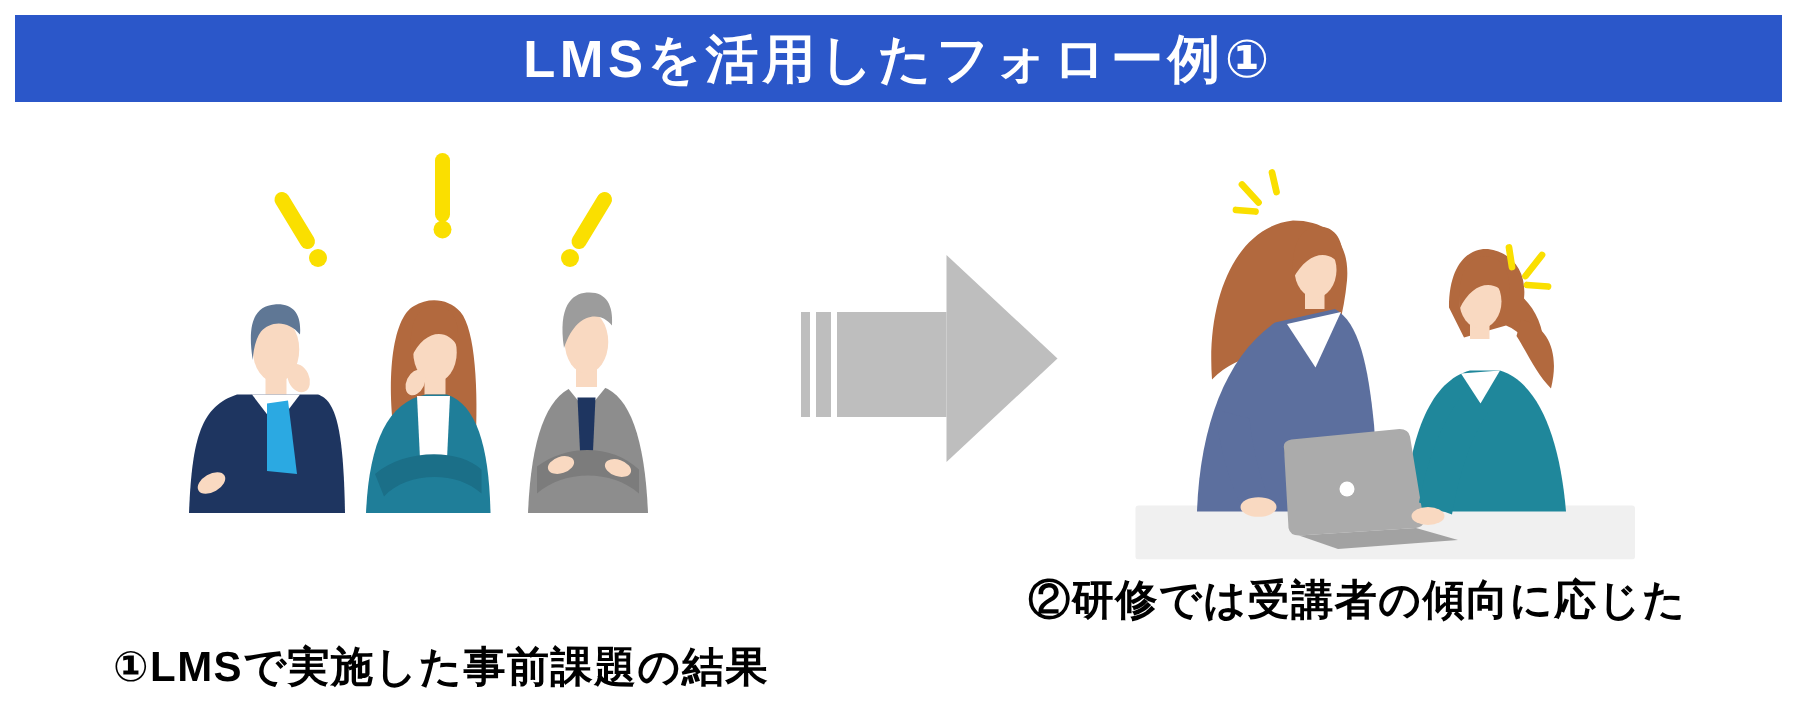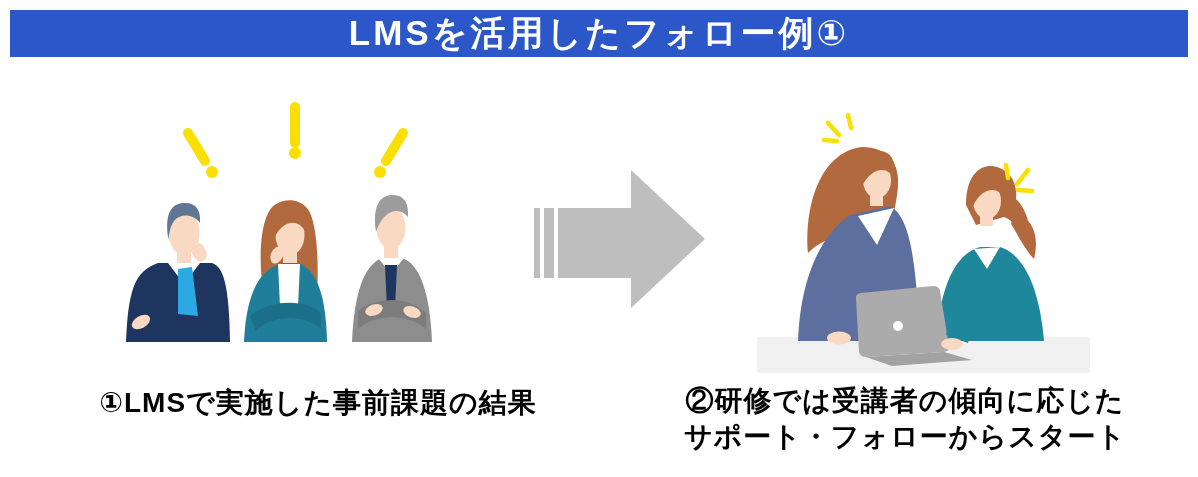--- a/index.html
+++ b/index.html
@@ -2,39 +2,39 @@
 <html style="--header-bg: #2B57C9; --header-text: #FFFFFF; --text: #000000; --yellow: #FADF00; --arrow: #BEBEBE; --navy: #1E3560; --steel-hair: #5F7795; --tie-blue: #2BA9E2; --teal: #1F7E99; --teal-dark: #1B6F88; --teal2: #1F879B; --gray-suit: #8D8D8D; --gray-dark: #7C7C7C; --gray-hair: #9C9C9C; --slate: #5C6F9E; --hair-brown: #B2693E; --skin: #F9D9C1; --laptop: #ABABAB; --laptop-base: #A2A2A2; --table: #F0F0F0;"><head>
 <meta charset="utf-8">
 <style>
   html,body{margin:0;padding:0;background:#fff;}
   .canvas{
     position:relative;width:1198px;height:477px;background:#fff;overflow:hidden;
     font-family:"Liberation Sans","DejaVu Sans",sans-serif;
   }
   
   .banner{
-    position:absolute;left:10px;top:10px;width:1178px;height:47px;
+    position:absolute;left:10px;top:10px;width:1178px;height:58px;
     background:var(--header-bg,#2B57C9);
     display:flex;align-items:center;justify-content:center;
   }
   .banner-title{
     color:var(--header-text,#FFFFFF);font-size:35px;font-weight:bold;letter-spacing:3px;
     white-space:nowrap;
   }
   
   .illu{position:absolute;}
   .illu-left{left:120px;top:100px;width:330px;height:250px;}
   .illu-arrow{left:528px;top:163px;width:180px;height:152px;}
   .illu-right{left:740px;top:103px;width:350px;height:270px;}
   
   .caption{
     position:absolute;top:385px;text-align:center;color:var(--text,#000);
     font-size:28px;font-weight:bold;line-height:36px;letter-spacing:1px;white-space:nowrap;
   }
-  .caption-left{left:48px;width:540px;}
+  .caption-left{left:24px;width:540px;margin-top:42px;}
   .caption-right{left:630px;width:550px;font-family:Liberation Mono, monospace;}
   
   .f-yellow{fill:var(--yellow,#FADF00)} .s-yellow{stroke:var(--yellow,#FADF00);fill:none;stroke-linecap:round;}
   .f-arrow{fill:var(--arrow,#BEBEBE)}
   .f-navy{fill:var(--navy,#1E3560)}
   .f-steel{fill:var(--steel-hair,#5F7795)}
   .f-tie{fill:var(--tie-blue,#2BA9E2)}
   .f-teal{fill:var(--teal,#1F7E99)}
   .f-teal-dark{fill:var(--teal-dark,#1B6F88)}
   .f-teal2{fill:var(--teal2,#1F879B)}
@@ -156,16 +156,15 @@
       <line class="s-yellow" x1="277" y1="81" x2="288" y2="67" stroke-width="4.5"></line>
       <line class="s-yellow" x1="278" y1="87" x2="292" y2="88" stroke-width="4.5"></line>
     </g>
   </svg>
 
   <div class="caption caption-left">
     <div>①LMSで実施した事前課題の結果</div>
   </div>
   <div class="caption caption-right">
     <div>②研修では受講者の傾向に応じた</div>
-    <div>サポート・フォローからスタート</div>
   </div>
 
 </div>
 
 </body></html>

